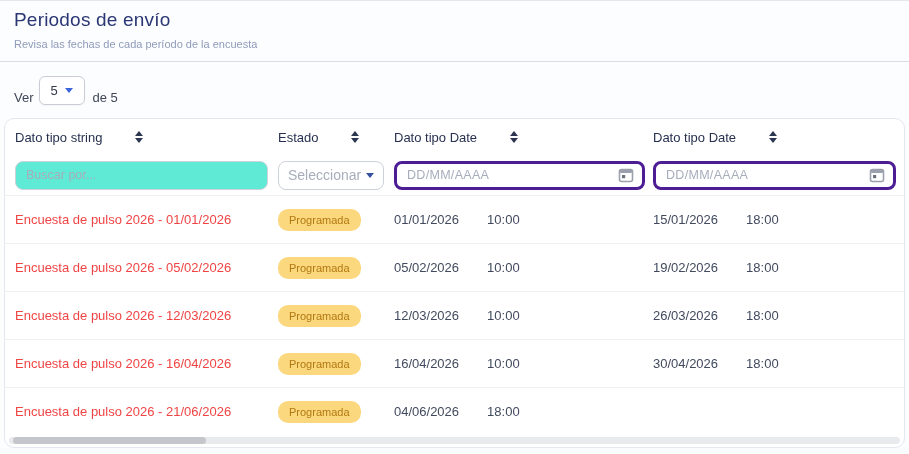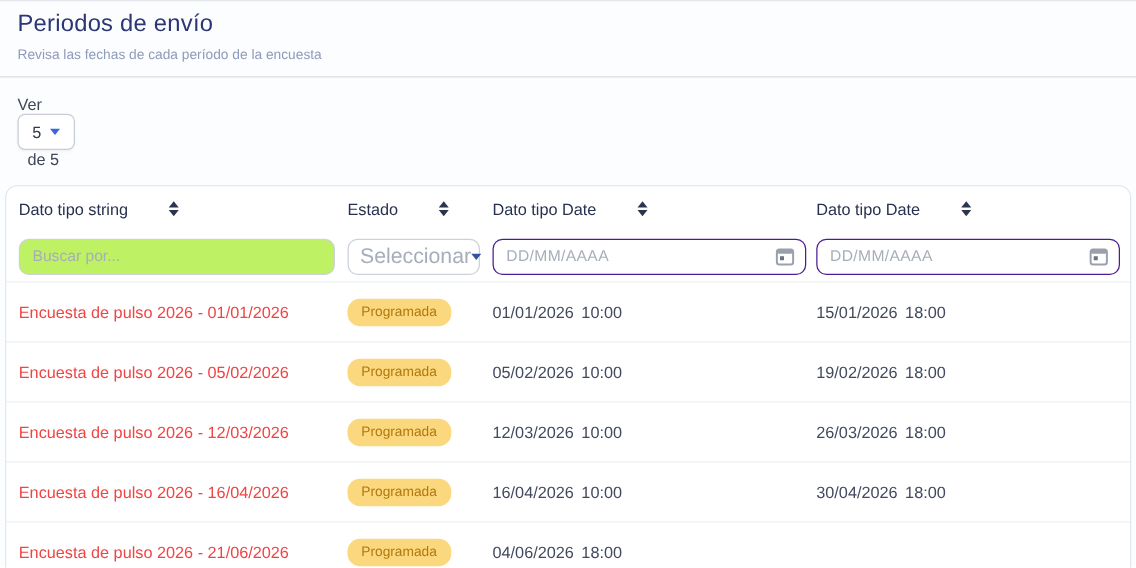--- a/index.html
+++ b/index.html
@@ -12,21 +12,21 @@
     overflow: hidden;
   }
 
   
   .page-header { padding: 8px 14px 0 14px; }
   .page-title { color: #2b3674; font-size: 19px; font-weight: 400; letter-spacing: 0.2px; }
   .page-subtitle { color: #8f9bba; font-size: 11px; margin-top: 7px; }
   .header-divider { border: none; border-top: 1px solid #d9dce3; margin-top: 11px; }
 
   
-  .toolbar { display: flex; align-items: flex-start; padding: 14px 14px 10px 14px; font-size: 13px; color: #3f4657; flex-direction: column; }
+  .toolbar { display: flex; align-items: flex-end; padding: 14px 14px 10px 14px; font-size: 13px; color: #3f4657; }
   .toolbar .ver-label { margin-right: 5px; }
   .page-size-box {
     width: 46px; height: 29px; background: #fff;
     border: 1px solid #c9ccd4; border-radius: 6px;
     display: flex; align-items: center; justify-content: center; gap: 7px;
     box-shadow: 0 1px 2px rgba(0,0,0,0.04); cursor: pointer;
   }
   .page-size-box .value { font-size: 13px; color: #33394a; }
   .caret-down {
     width: 0; height: 0;
@@ -61,56 +61,56 @@
     width: 0; height: 0;
     border-left: 4px solid transparent; border-right: 4px solid transparent;
     border-top: 5px solid #2c3550;
   }
 
   
   .filter-row { height: 40px; }
   .text-input {
     height: 29px; width: 253px;
     border: 1px solid #ccd1da; border-radius: 8px;
-    background: #bef264; padding: 0 10px;
+    background: #5eead4; padding: 0 10px;
     font-family: "Liberation Sans", sans-serif;
     font-size: 12.5px; color: #3f4657; outline: none;
   }
   .text-input::placeholder { color: #a7adbb; }
   .select-box {
     height: 29px; width: 106px;
     border: 1px solid #ccd1da; border-radius: 8px;
     background: #fff; padding: 0 9px;
     display: flex; align-items: center; justify-content: space-between;
     cursor: pointer;
   }
-  .select-box .placeholder { font-size: 17px; color: #a7adbb; }
+  .select-box .placeholder { font-size: 14px; color: #a7adbb; }
   .select-box .caret-down { border-top-color: #33519e; }
   .date-input {
     height: 29px; width: calc(100% - 8px);
-    border: 1px solid #4c1d95; border-radius: 8px;
+    border: 3px solid #4c1d95; border-radius: 8px;
     background: #fff; padding: 0 8px 0 10px;
     display: flex; align-items: center; justify-content: space-between;
     cursor: text;
     text-align: center;
   }
   .cell-date2 .date-input { width: calc(100% - 2px); }
   .date-input .placeholder { font-size: 12.5px; color: #a7adbb; letter-spacing: 0.3px; }
   .calendar-icon { display: inline-flex; }
 
   
   .data-row { height: 48px; border-top: 1px solid #eef0f4; font-size: 13px; color: #414a5e; }
   .cell-name { color: #ef4444; }
   .status-badge {
     display: inline-block;
     background: #fbd77e; color: #b1790f;
     font-size: 11px; font-weight: 500;
     padding: 5px 11px; border-radius: 10px;
   }
-  .dt .time { margin-left: 6px; }
+  .dt .time { margin-left: 28px; }
 
   
   .hscroll-track {
     height: 7px; margin: 2px 4px 3px 4px;
     background: #e9eaee; border-radius: 4px;
     position: relative;
   }
   .hscroll-thumb {
     position: absolute; left: 4px; top: 0;
     height: 7px; width: 193px;

